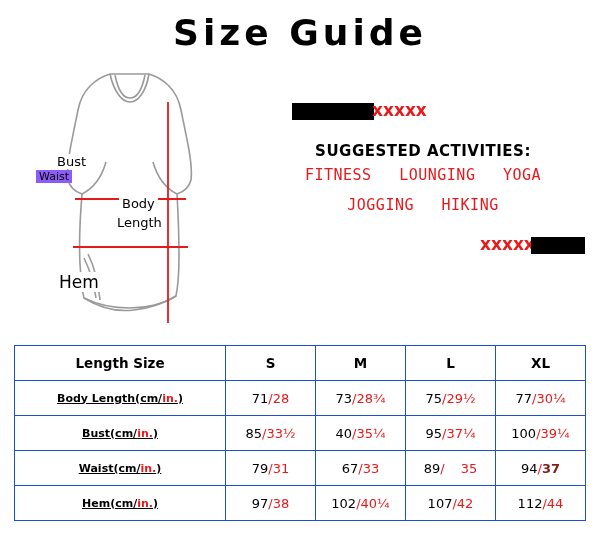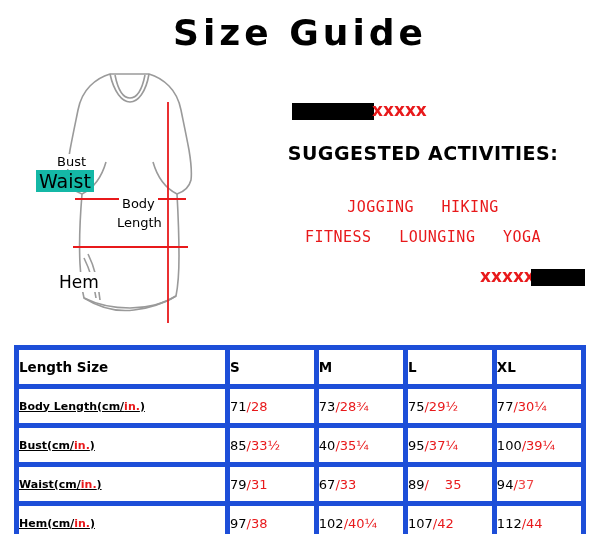--- a/index.html
+++ b/index.html
@@ -66,23 +66,23 @@
     top: 0px;
     font-size: 17px;
     font-weight: bold;
     color: #e8191b;
     letter-spacing: 0px;
     font-family: "DejaVu Sans", sans-serif;
   }
   .sugg {
     font-family: "DejaVu Sans", sans-serif;
     font-weight: bold;
-    font-size: 19px;
+    font-size: 15px;
     letter-spacing: 0.5px;
-    margin-bottom: 28px;
+    margin-bottom: 0;
     color: #000;
   }
   .acts {
     color: #e8191b;
     font-family: "DejaVu Sans Mono", monospace;
     font-size: 15px;
     letter-spacing: 0.5px;
     line-height: 30px;
   }
   .acts span { margin: 0 9px; }
@@ -90,24 +90,24 @@
   
   table.size-table {
     position: absolute;
     left: 14px;
     top: 345px;
     width: 572px;
     border-collapse: collapse;
     font-family: "DejaVu Sans", sans-serif;
   }
   table.size-table td, table.size-table th {
-    border: 5px solid #1d4ed8;
+    border: 1px solid #1d4ed8;
     height: 34px;
     font-size: 13px;
-    text-align: left;
+    text-align: center;
     padding: 0;
   }
   table.size-table th {
     font-weight: bold;
     font-size: 13.5px;
   }
   table.size-table td.rowhead {
     font-weight: bold;
     font-size: 11px;
     width: 210px;
@@ -166,44 +166,44 @@
 
         <line x1="63" y1="290" x2="174" y2="290"></line>
 
         <line x1="150" y1="44" x2="150" y2="290"></line>
       </g>
 
     </svg>
 
     <div style="position:absolute;left:0;top:0;width:250px;height:265px;">
       <div style="position:absolute;left:36px;top:64px;background:#fff;padding:0 3px;font-size:13px;margin-top:32px;">Bust</div>
-      <div style="position:absolute;left:18px;top:112px;background:#14b8a6;padding:0 3px;font-size:19px;">Waist</div>
+      <div style="position:absolute;left:18px;top:112px;background:#8b5cf6;padding:0 3px;font-size:11px;">Waist</div>
       <div style="position:absolute;left:101px;top:138px;background:#fff;padding:0 3px;font-size:13px;">Body</div>
       <div style="position:absolute;left:96px;top:157px;background:#fff;padding:0 3px;font-size:13px;">Length</div>
       <div style="position:absolute;left:38px;top:214px;background:#fff;padding:0 3px;font-size:17px;">Hem</div>
     </div>
   </div>
 
   <div class="right">
 
     <div class="bar-row first">
       <div class="blackbar" style="left:4px;width:82px;"></div>
       <div class="xmark" style="left:84px;">xxxxx</div>
     </div>
 
     <div class="sugg">SUGGESTED ACTIVITIES:</div>
 
-    <div class="acts">
-      <span>JOGGING</span>
-      <span>HIKING</span>
-    </div>
     <div class="acts">
       <span>FITNESS</span>
       <span>LOUNGING</span>
       <span>YOGA</span>
+    </div>
+    <div class="acts">
+      <span>JOGGING</span>
+      <span>HIKING</span>
     </div>
 
     <div class="bar-row" style="margin-top:14px;">
       <div class="xmark" style="left:192px;">xxxxx</div>
       <div class="blackbar" style="left:243px;width:54px;"></div>
     </div>
   </div>
 
   <table class="size-table">
     <colgroup>
@@ -235,21 +235,21 @@
           <td class="val"><span>85</span><span style="color: rgb(232, 25, 27);">/</span><span style="color: rgb(232, 25, 27);">33½</span></td>
           <td class="val"><span>40</span><span style="color: rgb(232, 25, 27);">/</span><span style="color: rgb(232, 25, 27);">35¼</span></td>
           <td class="val"><span>95</span><span style="color: rgb(232, 25, 27);">/</span><span style="color: rgb(232, 25, 27);">37¼</span></td>
           <td class="val"><span>100</span><span style="color: rgb(232, 25, 27);">/</span><span style="color: rgb(232, 25, 27);">39¼</span></td>
         </tr>
         <tr>
           <td class="rowhead"><span>Waist(cm/</span><span class="red" style="color: rgb(232, 25, 27);">in.</span><span>)</span></td>
           <td class="val"><span>79</span><span style="color: rgb(232, 25, 27);">/</span><span style="color: rgb(232, 25, 27);">31</span></td>
           <td class="val"><span>67</span><span style="color: rgb(232, 25, 27);">/</span><span style="color: rgb(232, 25, 27);">33</span></td>
           <td class="val"><span>89</span><span style="color: rgb(232, 25, 27);">/</span><span style="color: rgb(232, 25, 27); margin-left: 16px;">35</span></td>
-          <td class="val"><span>94</span><span style="color: rgb(232, 25, 27);">/</span><span style="color: #ef4444;">37</span></td>
+          <td class="val"><span>94</span><span style="color: rgb(232, 25, 27);">/</span><span style="color: #7f1d1d; font-weight: bold;">37</span></td>
         </tr>
         <tr>
           <td class="rowhead"><span>Hem(cm/</span><span class="red" style="color: rgb(232, 25, 27);">in.</span><span>)</span></td>
           <td class="val"><span>97</span><span style="color: rgb(232, 25, 27);">/</span><span style="color: rgb(232, 25, 27);">38</span></td>
           <td class="val"><span>102</span><span style="color: rgb(232, 25, 27);">/</span><span style="color: rgb(232, 25, 27);">40¼</span></td>
           <td class="val"><span>107</span><span style="color: rgb(232, 25, 27);">/</span><span style="color: rgb(232, 25, 27);">42</span></td>
           <td class="val"><span>112</span><span style="color: rgb(232, 25, 27);">/</span><span style="color: rgb(232, 25, 27);">44</span></td>
         </tr>
       </tbody>
   </table>

